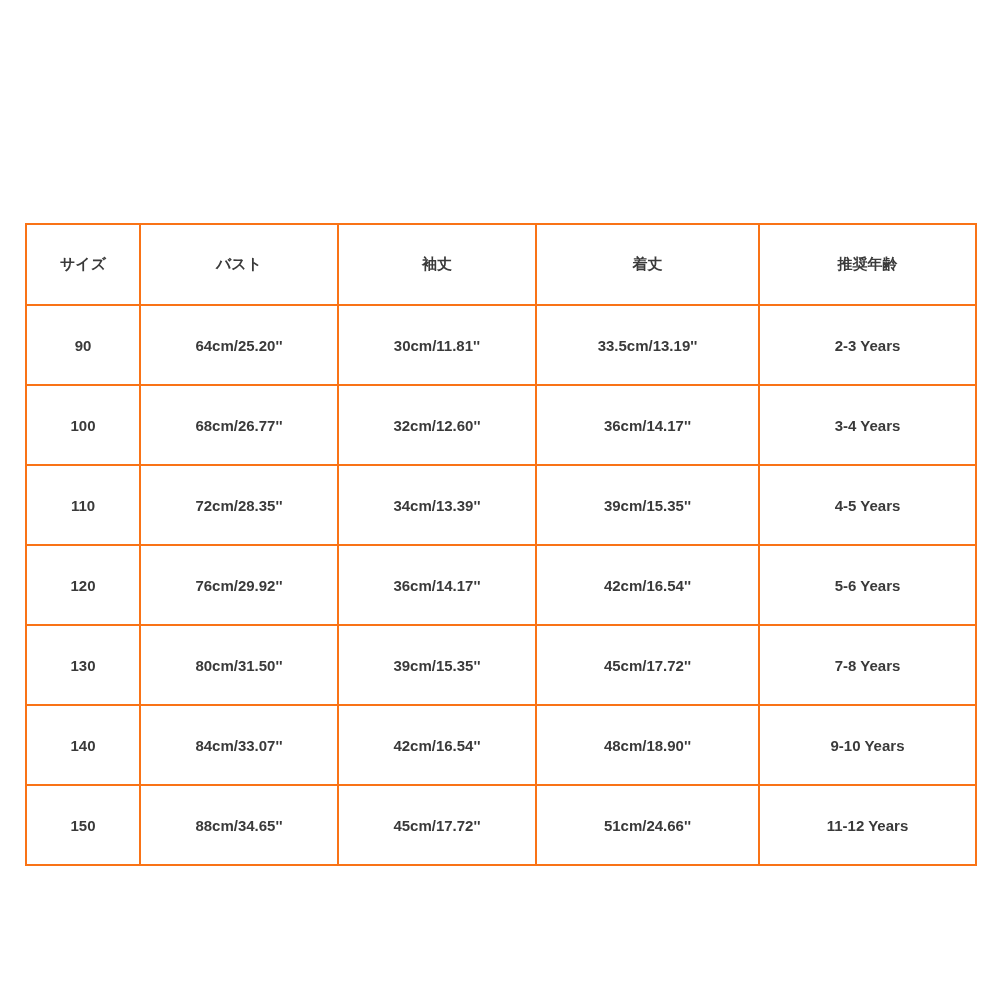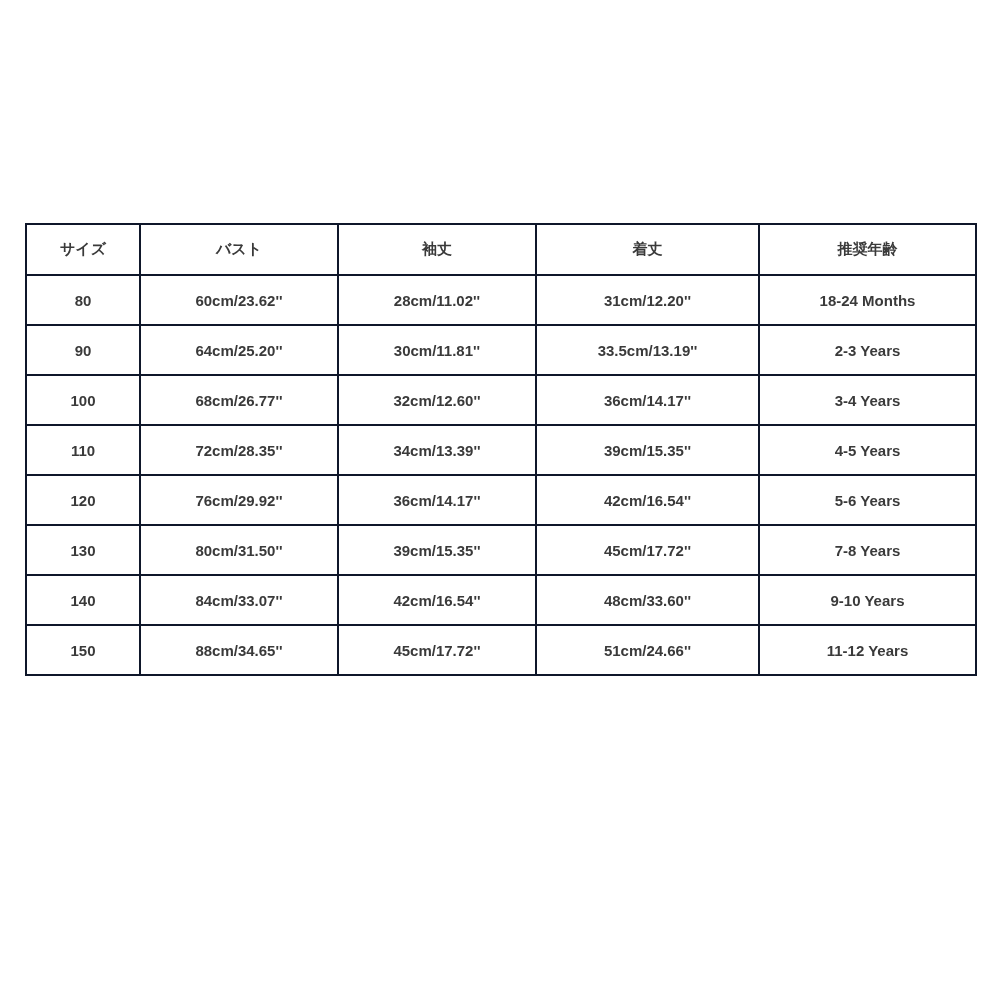--- a/index.html
+++ b/index.html
@@ -19,27 +19,27 @@
     top: 223px;
     width: 950px;
   }
   table.size-chart {
     border-collapse: collapse;
     width: 950px;
     table-layout: fixed;
   }
   table.size-chart th,
   table.size-chart td {
-    border: 2px solid #0f172a;
+    border: 2px solid #f97316;
     text-align: center;
     vertical-align: middle;
     font-weight: bold;
     font-size: 15px;
     color: #3a3a3a;
-    padding: 1px;
+    padding: 16px;
     background: #ffffff;
   }
   table.size-chart th {
     height: 47px;
   }
   table.size-chart td {
     height: 46px;
   }
   col.c-size   { width: 114px; }
   col.c-bust   { width: 198px; }
@@ -62,27 +62,20 @@
     <thead>
       <tr>
         <th>サイズ</th>
         <th>バスト</th>
         <th>袖丈</th>
         <th>着丈</th>
         <th>推奨年齢</th>
       </tr>
     </thead>
     <tbody>
-      <tr>
-        <td>80</td>
-        <td>60cm/23.62''</td>
-        <td>28cm/11.02''</td>
-        <td>31cm/12.20''</td>
-        <td>18-24 Months</td>
-      </tr>
       <tr>
         <td>90</td>
         <td>64cm/25.20''</td>
         <td>30cm/11.81''</td>
         <td>33.5cm/13.19''</td>
         <td>2-3 Years</td>
       </tr>
       <tr>
         <td>100</td>
         <td>68cm/26.77''</td>
@@ -108,21 +101,21 @@
         <td>130</td>
         <td>80cm/31.50''</td>
         <td>39cm/15.35''</td>
         <td>45cm/17.72''</td>
         <td>7-8 Years</td>
       </tr>
       <tr>
         <td>140</td>
         <td>84cm/33.07''</td>
         <td>42cm/16.54''</td>
-        <td>48cm/33.60''</td>
+        <td>48cm/18.90''</td>
         <td>9-10 Years</td>
       </tr>
       <tr>
         <td>150</td>
         <td>88cm/34.65''</td>
         <td>45cm/17.72''</td>
         <td>51cm/24.66''</td>
         <td>11-12 Years</td>
       </tr>
     </tbody>

